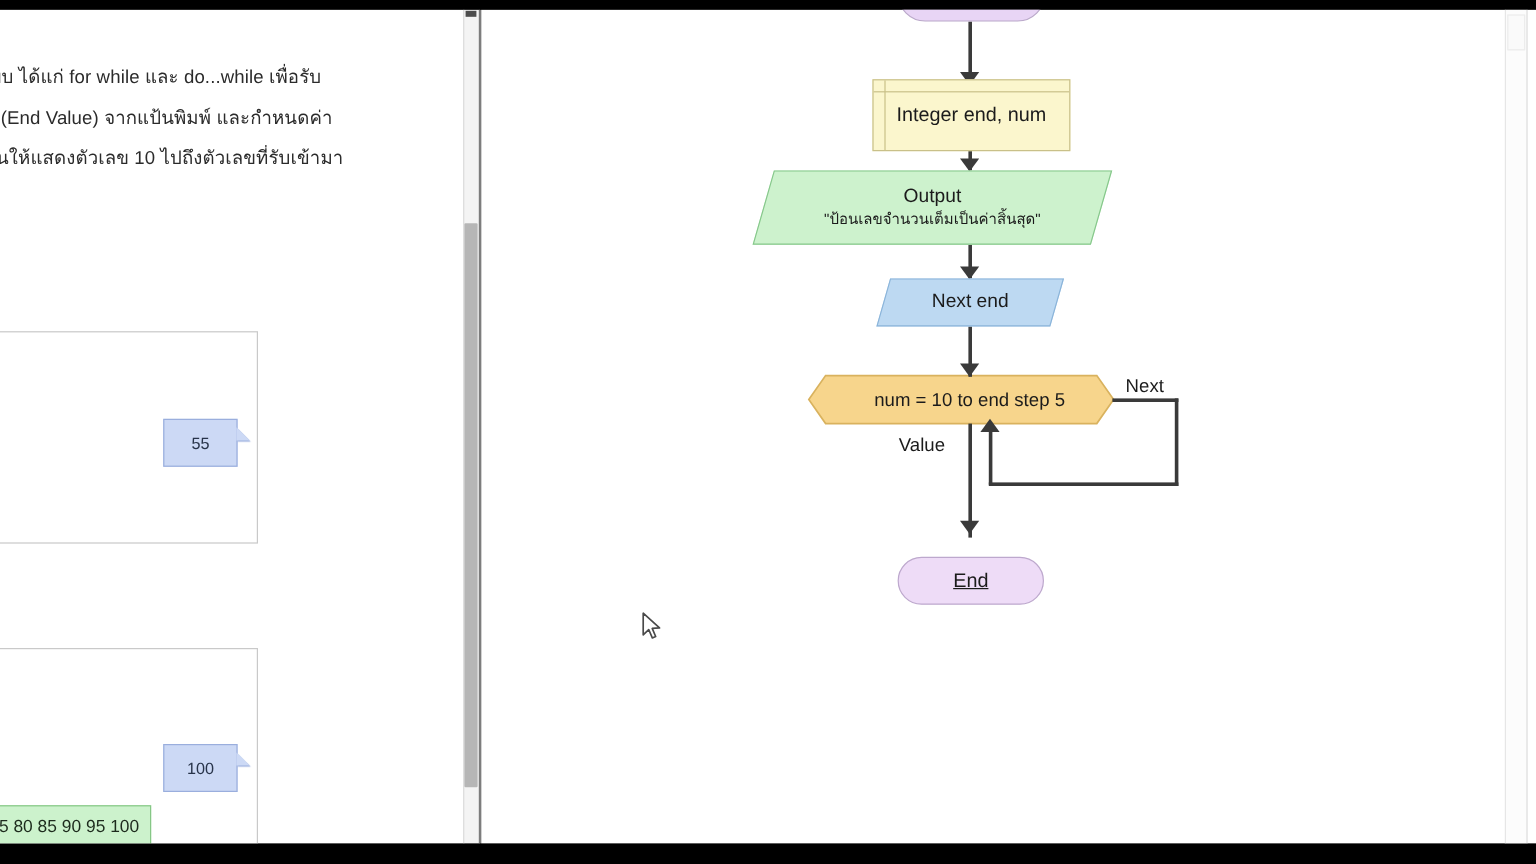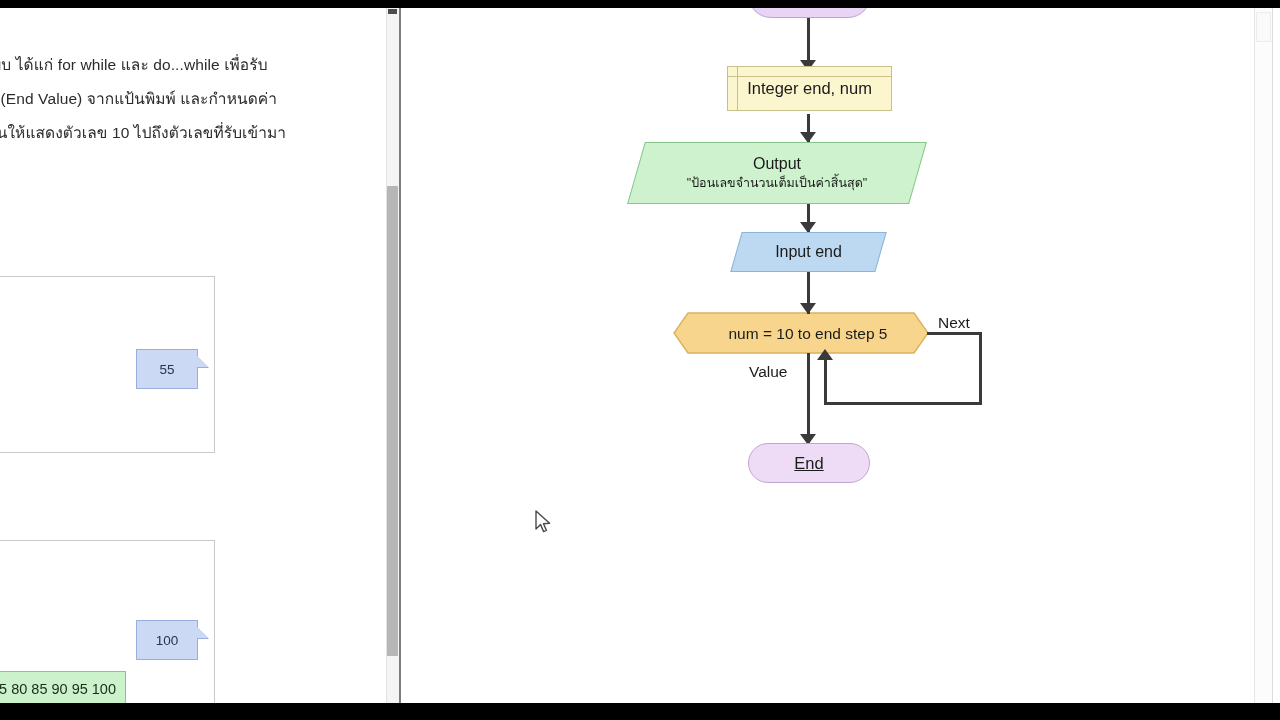--- a/index.html
+++ b/index.html
@@ -46,40 +46,40 @@
   
   #right-scroll-track{position:absolute;left:1254px;top:8px;width:17px;height:695px;background:#fcfcfc;border-left:1px solid #e6e6e6;border-right:1px solid #dcdcdc;}
   #right-scroll-thumb{position:absolute;left:1256px;top:12px;width:13px;height:28px;background:#fafafa;border:1px solid #ececec;}
 
   
   .node{position:absolute;display:flex;flex-direction:column;align-items:center;justify-content:center;
         color:#1b1b1b;text-align:center;box-sizing:border-box;}
 
   #node-start{left:748px;top:-28px;width:123px;height:46px;background:#e8d5f5;border:1.4px solid #b9a7c9;border-radius:23px;}
 
-  #node-declare{left:727px;top:66px;width:165px;height:45px;background:#fbf6cd;border:1.4px solid #c9c089;}
+  #node-declare{left:727px;top:66px;width:165px;height:60px;background:#fbf6cd;border:1.4px solid #c9c089;}
   #node-declare .topline{position:absolute;left:0;top:9px;width:100%;height:1.3px;background:#c9c089;}
   #node-declare .leftline{position:absolute;left:9px;top:0;width:1.3px;height:100%;background:#c9c089;}
   #node-declare .lbl{position:relative;font-size:16.5px;z-index:2;}
 
   #node-output{left:636px;top:142px;width:282px;height:62px;}
   #node-output .shape{position:absolute;inset:0;background:#cdf2cd;border:1.4px solid #86c78b;
         transform:skewX(-16deg);}
   #node-output .txt{position:relative;z-index:2;width:100%;}
   #node-output .t1{font-size:16px;line-height:20px;}
   #node-output .t2{font-size:12.5px;line-height:18px;}
 
   #node-input{left:736px;top:232px;width:145px;height:40px;}
   #node-input .shape{position:absolute;inset:0;background:#bdd9f2;border:1.4px solid #8bb4d9;transform:skewX(-16deg);}
   #node-input .txt{position:relative;z-index:2;font-size:16px;}
 
   #node-loop{left:688px;top:313px;width:240px;height:41px;}
   #node-loop .txt{position:relative;z-index:2;font-size:15.5px;}
 
-  #node-end{left:748px;top:443px;width:122px;height:40px;background:#eedcf7;border:1.4px solid #bda8cd;border-radius:20px;text-decoration:underline;}
+  #node-end{left:748px;top:464px;width:122px;height:40px;background:#eedcf7;border:1.4px solid #bda8cd;border-radius:20px;text-decoration:underline;}
   #node-end .lbl{font-size:16.5px;}
 
   
   .conn{position:absolute;background:#3a3a3a;}
   .vline{width:3px;}
   .hline{height:3px;}
   .arrow-down{position:absolute;width:0;height:0;border-left:8px solid transparent;border-right:8px solid transparent;border-top:11px solid #3a3a3a;}
   .arrow-up{position:absolute;width:0;height:0;border-left:8px solid transparent;border-right:8px solid transparent;border-bottom:11px solid #3a3a3a;}
 
   .edge-label{position:absolute;color:#1b1b1b;font-size:15.5px;}
@@ -163,21 +163,21 @@
   <div class="node" id="node-output">
     <span class="shape"></span>
     <div class="txt">
       <div class="t1">Output</div>
       <div class="t2">"ป้อนเลขจำนวนเต็มเป็นค่าสิ้นสุด"</div>
     </div>
   </div>
 
   <div class="node" id="node-input">
     <span class="shape"></span>
-    <span class="txt">Input end</span>
+    <span class="txt">Next end</span>
   </div>
 
   <div class="node" id="node-loop">
     <span class="txt">num = 10 to end step 5</span>
   </div>
 
   <div class="node" id="node-end">
     <span class="lbl">End</span>
   </div>
 

